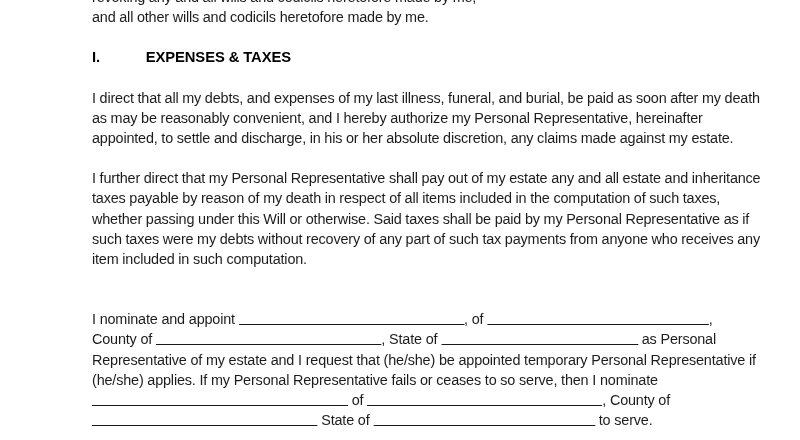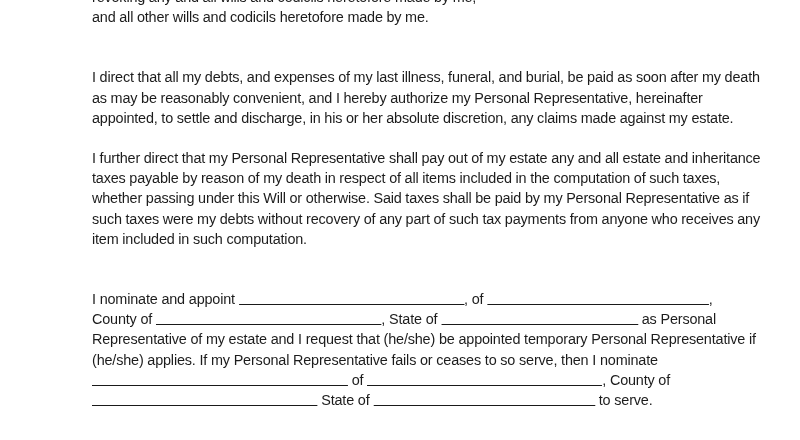--- a/index.html
+++ b/index.html
@@ -114,20 +114,23 @@
 <div class="page">
   <div class="content">
 
     <div class="body-col">
       <p class="para">revoking any and all wills and codicils heretofore made by me,</p>
       <p class="para">and all other wills and codicils heretofore made by me.</p>
     </div>
 
     <div class="gap-before-heading"></div>
 
+    <div class="heading-wrap">
+      <h2 class="heading"><span class="heading-num">I.</span><span>EXPENSES &amp; TAXES</span></h2>
+    </div>
 
     <div class="gap-after-heading"></div>
 
     <div class="body-col">
       <p class="para">I direct that all my debts, and expenses of my last illness, funeral, and burial, be paid as soon after my death as may be reasonably convenient, and I hereby authorize my Personal Representative, hereinafter appointed, to settle and discharge, in his or her absolute discretion, any claims made against my estate.</p>
     </div>
 
     <div class="gap-para"></div>
 
     <div class="body-col">

